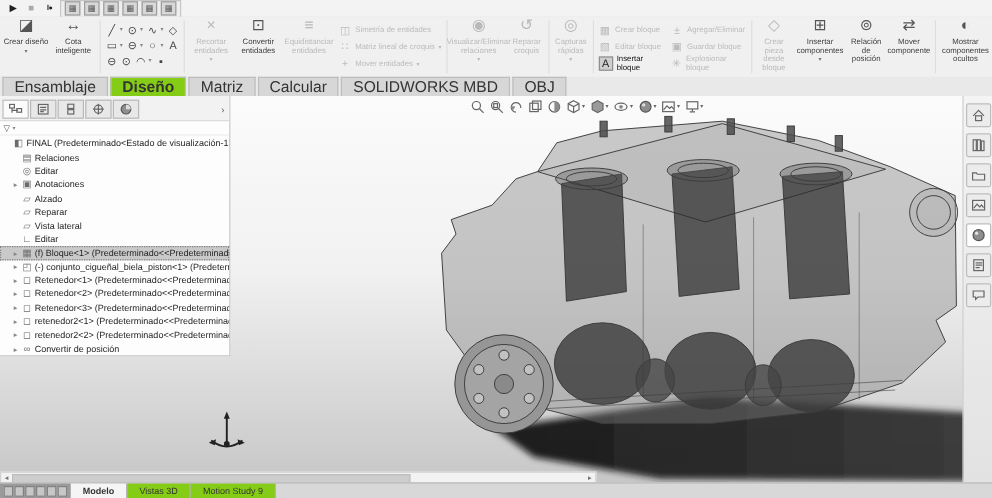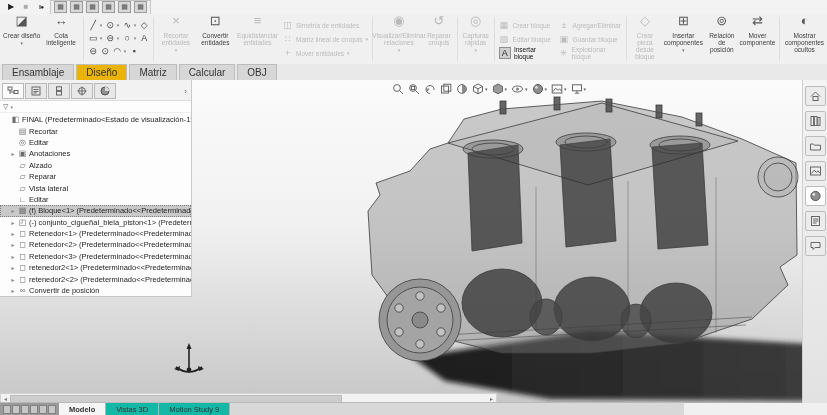--- a/index.html
+++ b/index.html
@@ -30,24 +30,24 @@
   .gcaret{font-size:5px;color:#888;width:4px;}
   .stack{display:flex;flex-direction:column;justify-content:center;gap:1px;}
   .srow{display:flex;align-items:center;gap:3px;height:13px;font-size:6.5px;color:#3c3c3c;padding:0 2px;}
   .srow .ic{font-size:9px;width:11px;text-align:center;color:#555;}
   .srow .caret{font-size:5px;color:#888;}
   .srow.dis,.srow.dis .ic,.srow.dis .caret{color:#bbb;}
   .srow.hot{color:#111;}
   .srow.hot .ic{color:#222;background:#cfcfcf;border:1px solid #8f8f8f;}
   
   .tabrow{position:absolute;top:64px;left:0;right:0;height:16px;background:#e9e9e9;
-          border-bottom:1px solid #b5b5b5;display:flex;align-items:flex-end;font-size:10px;}
+          border-bottom:1px solid #b5b5b5;display:flex;align-items:flex-end;font-size:13px;}
   .ctab{height:15px;display:flex;align-items:center;padding:0 9px;background:#d7d7d7;
         border:1px solid #bdbdbd;border-bottom:none;margin-left:2px;color:#333;}
-  .ctab.active{background:#eab308;font-weight:normal;}
+  .ctab.active{background:#84cc16;font-weight:bold;}
   
   .viewport{position:absolute;top:80px;left:0;right:24px;bottom:12px;
             background:linear-gradient(#fbfbfb 0%,#f1f1f1 45%,#d6d6d6 80%,#c7c7c7 100%);overflow:hidden;}
   .headsup{position:absolute;top:0px;left:392px;height:17px;display:flex;align-items:center;gap:4px;}
   .hu{display:flex;align-items:center;gap:1px;}
   .hu svg{display:block;}
   .hu .caret{font-size:5px;color:#666;}
   .modelsvg{position:absolute;left:350px;top:15px;}
   .triad{position:absolute;left:172px;top:261px;}
   
@@ -74,25 +74,25 @@
             display:flex;flex-direction:column;align-items:center;padding-top:6px;gap:5px;}
   .tpb{width:19px;height:18px;border:1px solid #bdbdbd;background:#ececec;border-radius:2px;
        display:flex;align-items:center;justify-content:center;}
   .tpb.active{background:#ffffff;}
   
   .hscroll{position:absolute;left:0;top:393px;width:497px;height:10px;background:#f2f2f2;
            border:1px solid #d2d2d2;box-sizing:border-box;}
   .harrow{position:absolute;top:0;width:9px;height:8px;font-size:6px;color:#777;display:flex;
           align-items:center;justify-content:center;}
   .hthumb{position:absolute;left:9px;top:1px;width:330px;height:6px;background:#cdcdcd;border:1px solid #bdbdbd;}
-  .bottombar{position:absolute;left:0;bottom:0;width:684px;height:12px;background:#d8d8d8;
+  .bottombar{position:absolute;left:0;bottom:0;width:827px;height:12px;background:#d8d8d8;
              border-top:1px solid #b9b9b9;display:flex;align-items:stretch;font-size:7.5px;}
   .navsq{display:flex;align-items:center;gap:1px;background:#9a9a9a;padding:0 3px;}
   .navsq i{width:6px;height:7px;background:#c7c7c7;border:1px solid #818181;display:block;}
-  .btab{display:flex;align-items:center;padding:0 10px;background:#14b8a6;border-right:1px solid #b3b3b3;color:#333;}
+  .btab{display:flex;align-items:center;padding:0 10px;background:#84cc16;border-right:1px solid #b3b3b3;color:#333;}
   .btab.active{background:#f5f5f5;font-weight:bold;}
   svg .ln{stroke:#666;stroke-width:1;fill:none;}
   svg .fl{fill:#8a8a8a;stroke:none;}
 </style>
 </head>
 <body>
 
 <div class="macrobar">
   <span class="mbtn">▶</span>
   <span class="mbtn gray">■</span>
@@ -249,20 +249,21 @@
     <span class="ic">◐</span>
     <span>Mostrar componentes ocultos</span>
   </div>
 </div>
 
 <div class="tabrow">
   <div class="ctab">Ensamblaje</div>
   <div class="ctab active">Diseño</div>
   <div class="ctab">Matriz</div>
   <div class="ctab">Calcular</div>
+  <div class="ctab">SOLIDWORKS MBD</div>
   <div class="ctab">OBJ</div>
 </div>
 
 <div class="viewport">
 
   <div class="headsup">
     <span class="hu">
         <svg width="12" height="12">
           <circle class="ln" cx="5" cy="5" r="3.4"></circle>
           <line class="ln" x1="7.6" y1="7.6" x2="11" y2="11"></line>
@@ -458,21 +459,21 @@
   </div>
   <div class="tree">
     <div class="trow">
       <span class="exp"></span>
       <span class="tico">◧</span>
       <span>FINAL (Predeterminado&lt;Estado de visualización-1&gt;)</span>
     </div>
     <div class="trow child">
       <span class="exp"></span>
       <span class="tico">▤</span>
-      <span>Recortar</span>
+      <span>Relaciones</span>
     </div>
     <div class="trow child">
       <span class="exp"></span>
       <span class="tico">◎</span>
       <span>Editar</span>
     </div>
     <div class="trow child">
       <span class="exp">▸</span>
       <span class="tico">▣</span>
       <span>Anotaciones</span>

